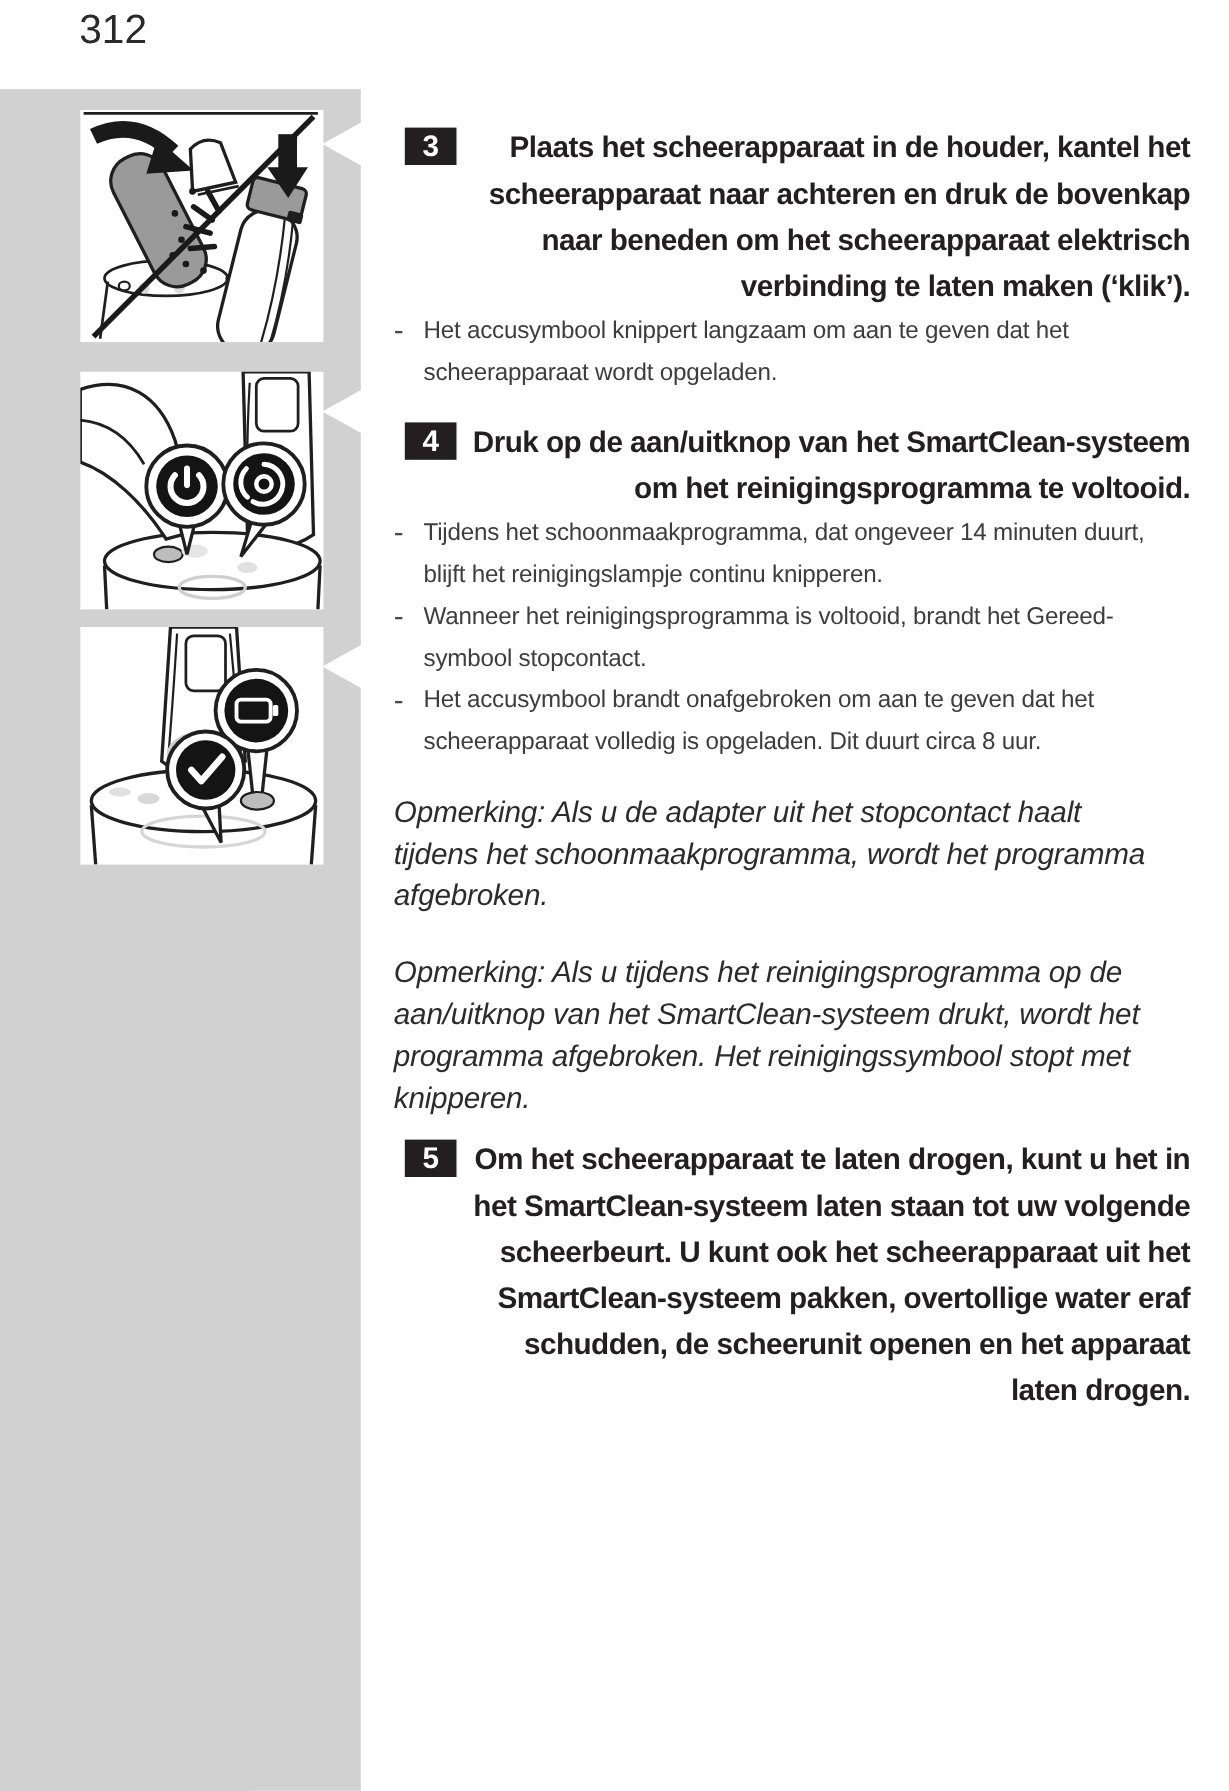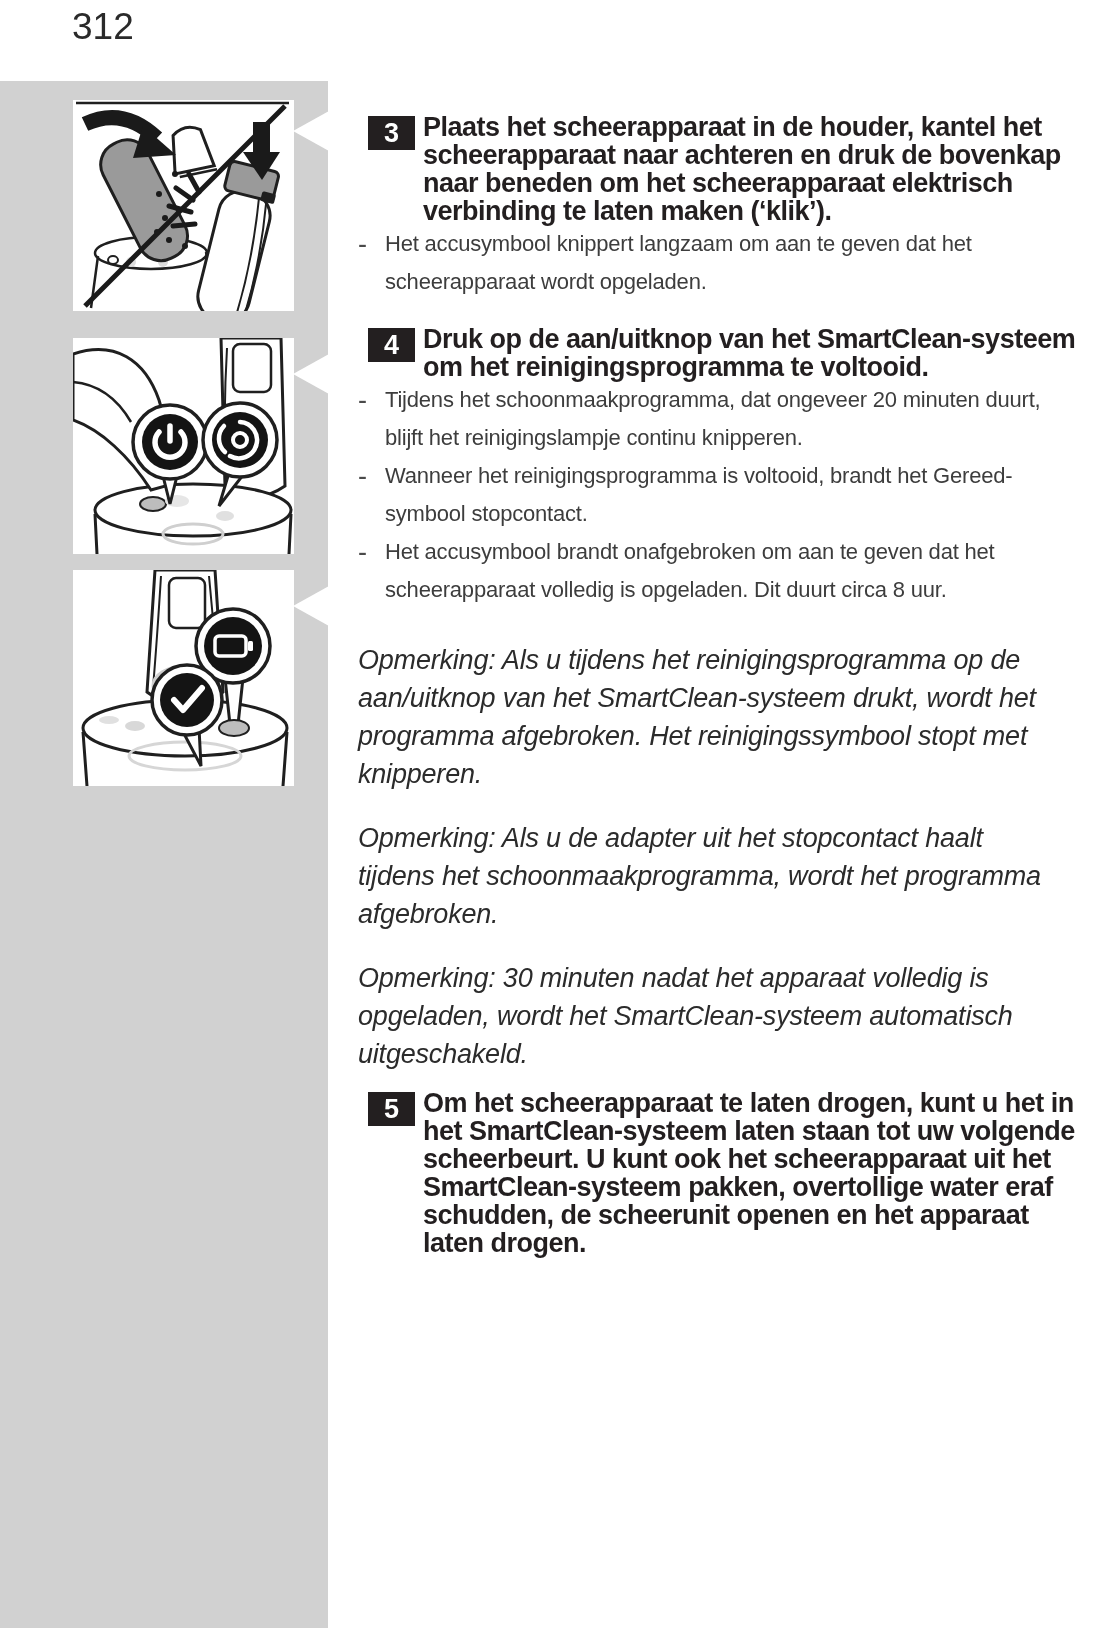--- a/index.html
+++ b/index.html
@@ -19,21 +19,21 @@
   .fig3{top:570px;height:216px;}
   .fig svg{display:block;width:100%;height:100%;}
   .wedge{position:absolute;left:293px;width:0;height:0;
     border-right:36px solid #ffffff;border-top:20px solid transparent;border-bottom:20px solid transparent;}
   .w1{top:111px;} .w2{top:354px;} .w3{top:586px;}
   
   .text-col{position:absolute;left:358px;top:100px;width:724px;padding-top:13px;}
   .step{display:grid;grid-template-columns:65px 1fr;align-items:start;}
   .chip{width:47px;height:34px;margin-left:10px;margin-top:3px;background:#231f20;color:#ffffff;
     display:flex;align-items:center;justify-content:center;font-size:27px;font-weight:700;}
-  .step-text{margin:0;font-size:27px;line-height:28px;font-weight:700;letter-spacing:-0.5px;color:#231f20;}
+  .step-text{margin:0;font-size:27px;line-height:42px;font-weight:700;letter-spacing:-0.5px;color:#231f20;text-align:right;}
   .bullets{margin:0;}
   .bullet{display:grid;grid-template-columns:27px 1fr;}
   .dash{font-size:27px;line-height:38px;color:#4a4a4a;}
   .bullet p{margin:0;font-size:22px;line-height:38px;font-weight:400;letter-spacing:-0.2px;color:#3d3d3d;max-width:697px;}
   .note{margin:0;font-size:27px;line-height:38px;font-style:italic;font-weight:400;
     letter-spacing:-0.2px;color:#2b2b2b;max-width:692px;}
   .mt-step4{margin-top:24px;}
   .mt-note1{margin-top:32px;}
   .mt-note{margin-top:26px;}
   .mt-step5{margin-top:16px;}
@@ -201,34 +201,33 @@
     </div>
   </div>
 
   <div class="step mt-step4">
     <span class="chip">4</span>
     <p class="step-text">Druk op de aan/uitknop van het SmartClean-systeem om het reinigingsprogramma te voltooid.</p>
   </div>
   <div class="bullets">
     <div class="bullet">
       <span class="dash">-</span>
-      <p>Tijdens het schoonmaakprogramma, dat ongeveer 20 minuten duurt, blijft het reinigingslampje continu knipperen.</p>
+      <p>Tijdens het schoonmaakprogramma, dat ongeveer 14 minuten duurt, blijft het reinigingslampje continu knipperen.</p>
     </div>
     <div class="bullet">
       <span class="dash">-</span>
       <p>Wanneer het reinigingsprogramma is voltooid, brandt het Gereed-symbool stopcontact.</p>
     </div>
     <div class="bullet">
       <span class="dash">-</span>
       <p>Het accusymbool brandt onafgebroken om aan te geven dat het scheerapparaat volledig is opgeladen. Dit duurt circa 8 uur.</p>
     </div>
   </div>
 
+  <p class="note mt-note">Opmerking: Als u de adapter uit het stopcontact haalt tijdens het schoonmaakprogramma, wordt het programma afgebroken.</p>
   <p class="note mt-note1">Opmerking: Als u tijdens het reinigingsprogramma op de aan/uitknop van het SmartClean-systeem drukt, wordt het programma afgebroken. Het reinigingssymbool stopt met knipperen.</p>
-  <p class="note mt-note">Opmerking: Als u de adapter uit het stopcontact haalt tijdens het schoonmaakprogramma, wordt het programma afgebroken.</p>
-  <p class="note mt-note">Opmerking: 30 minuten nadat het apparaat volledig is opgeladen, wordt het SmartClean-systeem automatisch uitgeschakeld.</p>
 
   <div class="step mt-step5">
     <span class="chip">5</span>
     <p class="step-text">Om het scheerapparaat te laten drogen, kunt u het in het SmartClean-systeem laten staan tot uw volgende scheerbeurt. U kunt ook het scheerapparaat uit het SmartClean-systeem pakken, overtollige water eraf schudden, de scheerunit openen en het apparaat laten drogen.</p>
   </div>
 
 </main>
 
 </body></html>

